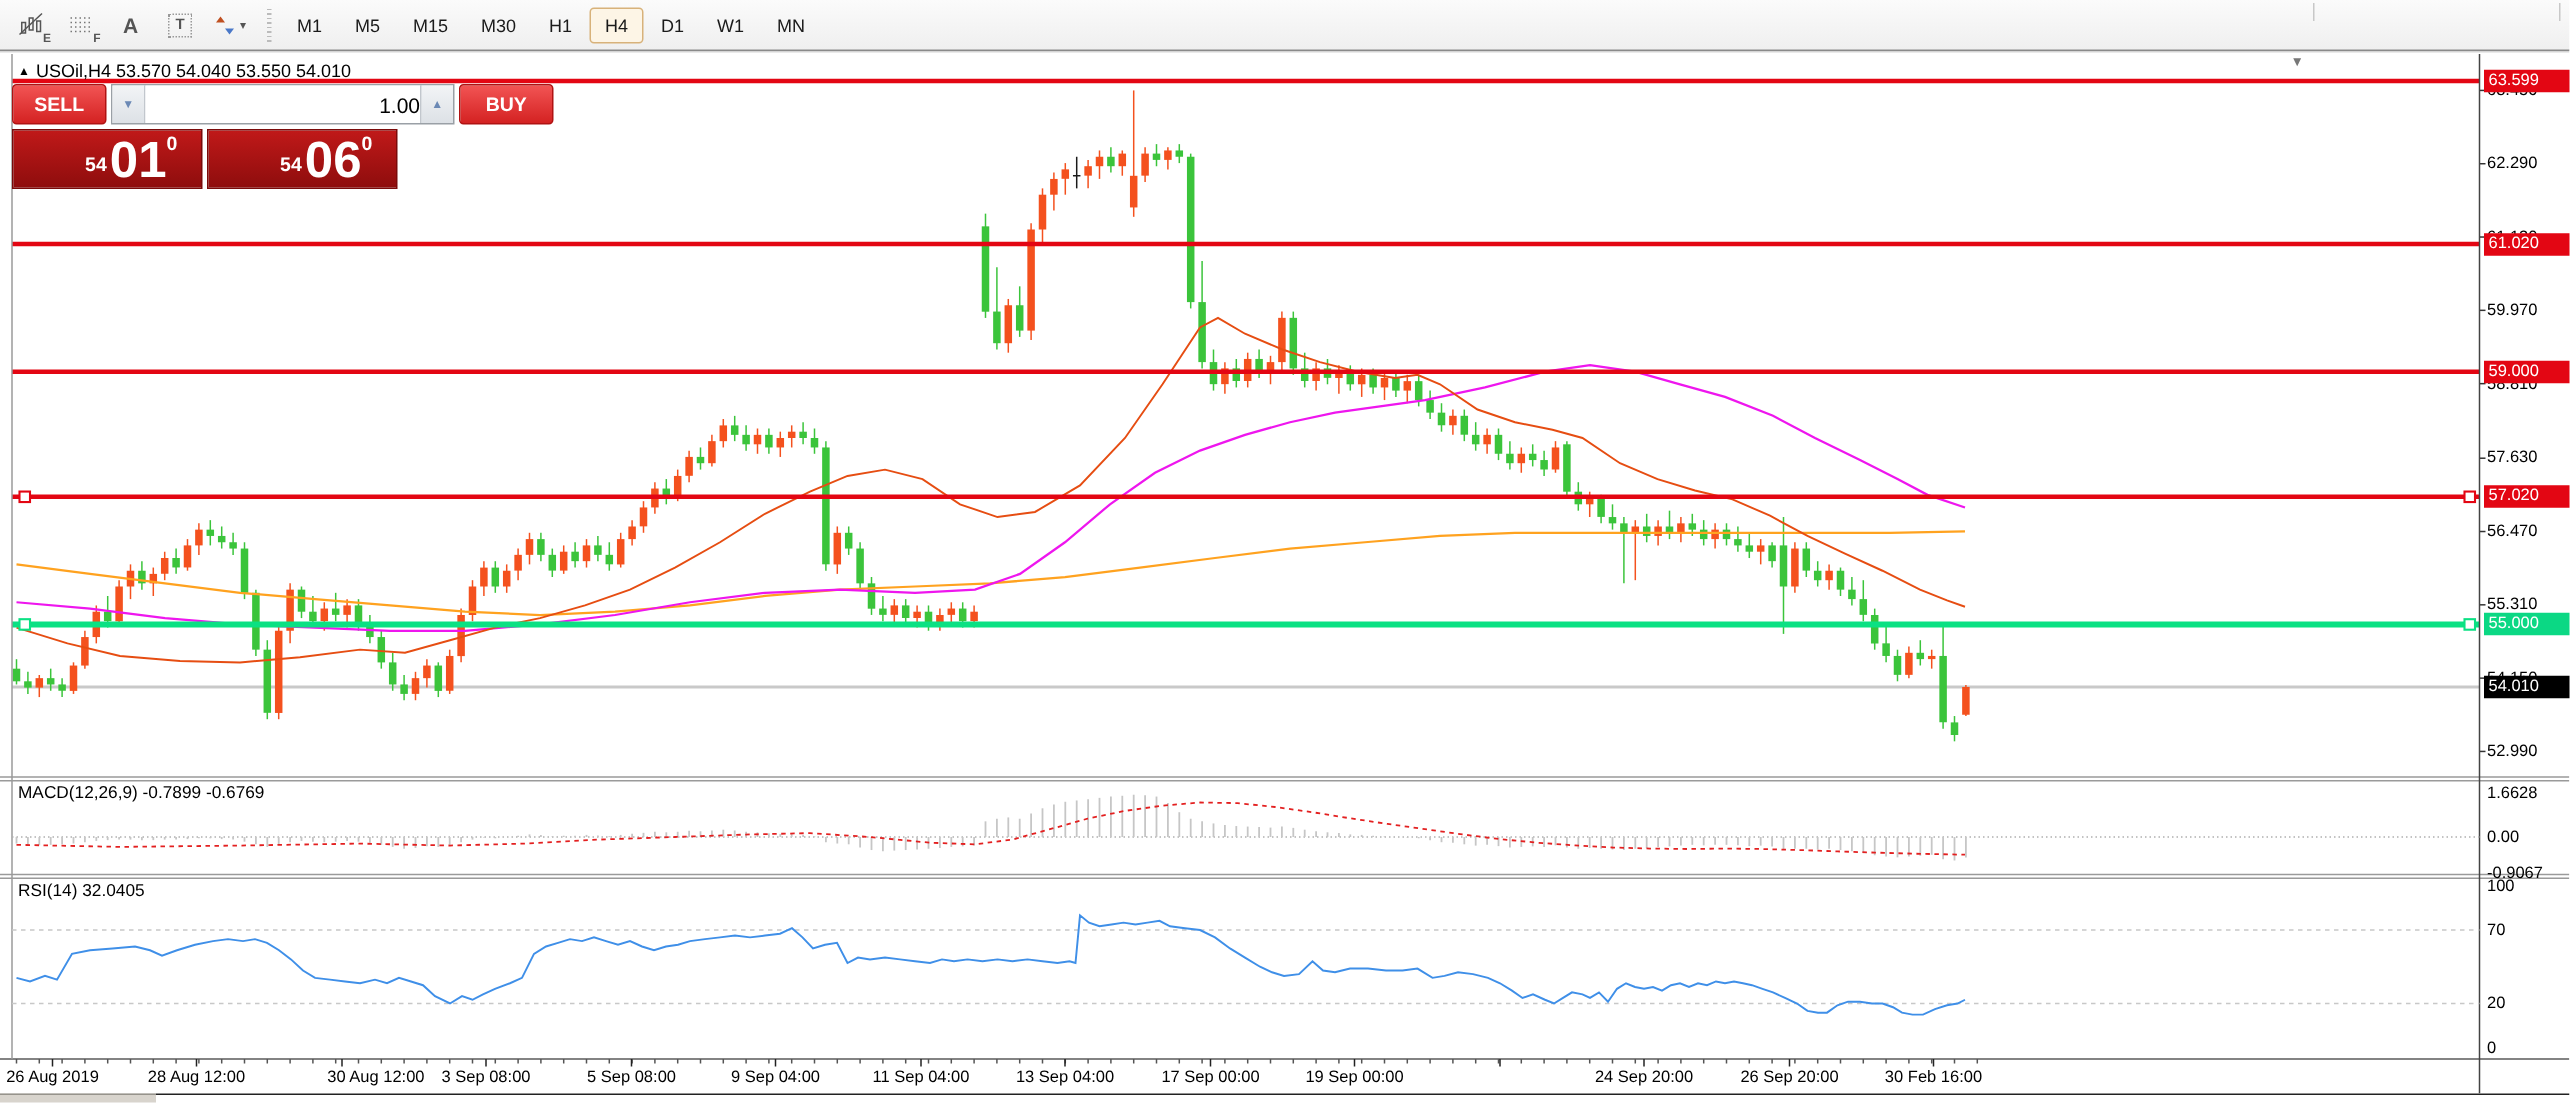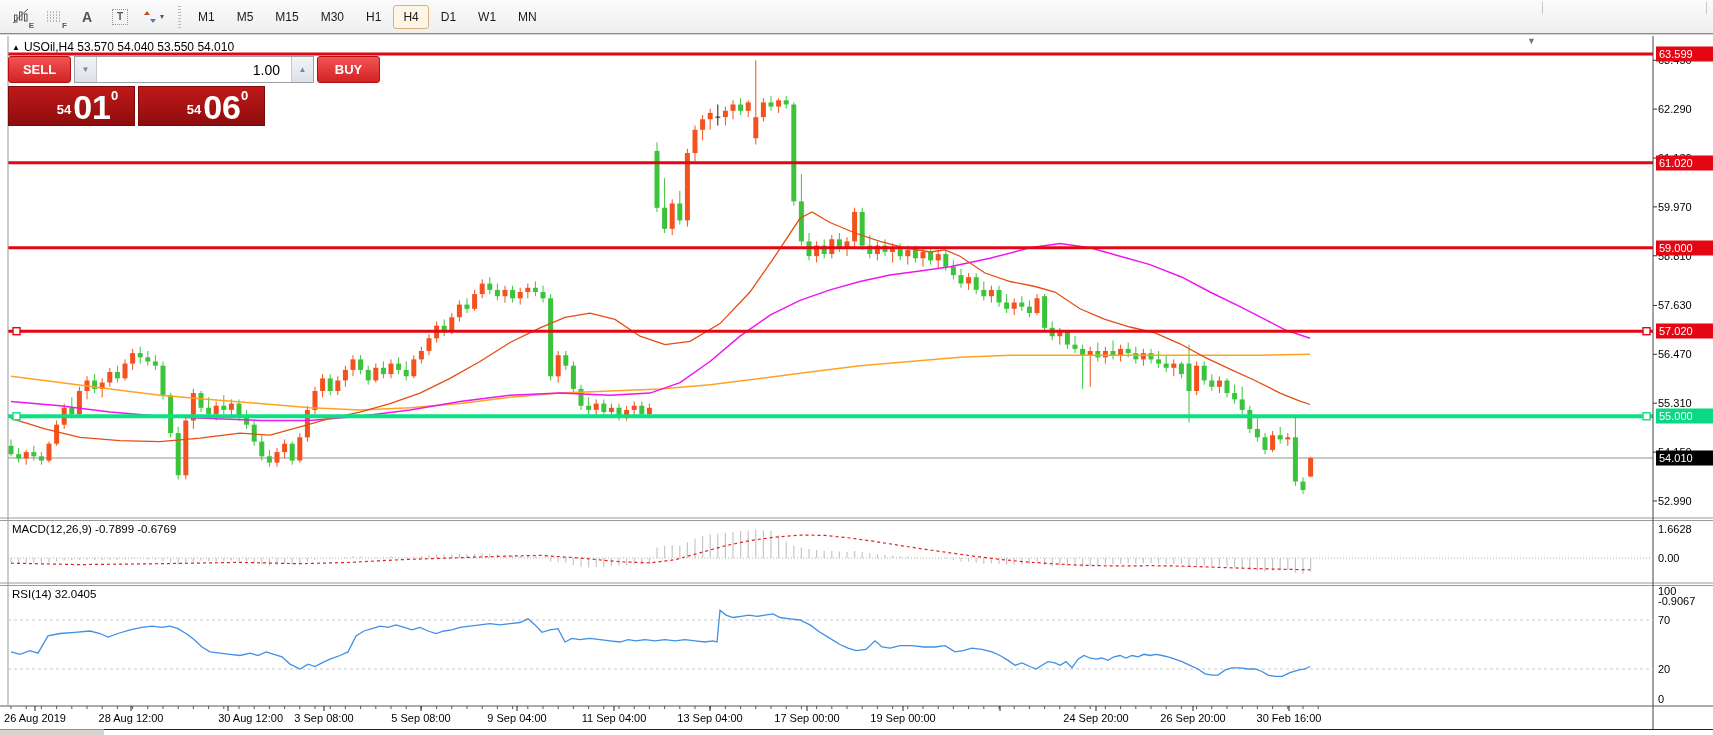--- a/index.html
+++ b/index.html
@@ -42,21 +42,21 @@
   
   #trade-panel{position:absolute;left:8px;top:56px;width:257px;z-index:3;}
   #tp-row1{display:flex;height:27px;}
   .tp-btn{flex:0 0 63px;border:1px solid #b01212;border-radius:3px;color:#fff;font-size:13px;font-weight:bold;
     background:linear-gradient(#f25454,#d42222);display:flex;align-items:center;justify-content:center;}
   #vol-box{flex:1;display:flex;margin:0 3px;border:1px solid #9aa0a6;background:#fff;}
   .spin{width:22px;background:linear-gradient(#f2f4f6,#dde1e6);border:0;color:#6b89b5;font-size:8px;
     display:flex;align-items:center;justify-content:center;}
   .spin.l{border-right:1px solid #c2c7cd;}
   .spin.r{border-left:1px solid #c2c7cd;}
-  #vol-input{flex:1;border:0;outline:none;font-size:14px;text-align:right;padding-right:11px;
+  #vol-input{flex:1;border:0;outline:none;font-size:14px;text-align:right;padding-right:0;
     font-family:"Liberation Sans",sans-serif;color:#000;min-width:0;}
   #tp-tiles{display:flex;margin-top:3px;height:40px;}
   .tile{flex:1;background:linear-gradient(#c01919,#8e0d0d);border:1px solid #7a0a0a;color:#fff;
     display:flex;align-items:flex-end;justify-content:center;padding-bottom:5px;}
   .tile + .tile{margin-left:3px;}
   .tile .pre{font-size:13px;font-weight:bold;margin:0 2px 3px 0;padding-left:32px;}
   .tile .big{font-size:34px;font-weight:bold;line-height:26px;}
   .tile .sup{font-size:13px;font-weight:bold;align-self:flex-start;margin-top:1px;}
 
   
@@ -778,21 +778,21 @@
     <span class="axis-lab" style="top: 452.086px;">54.150</span>
     <span class="axis-lab" style="top: 500.957px;">52.990</span>
     <span class="badge" style="top: 54px; background: rgb(227, 6, 19);">63.599</span>
     <span class="badge" style="top: 162.653px; background: rgb(227, 6, 19);">61.020</span>
     <span class="badge" style="top: 247.756px; background: rgb(227, 6, 19);">59.000</span>
     <span class="badge" style="top: 331.173px; background: rgb(227, 6, 19);">57.020</span>
     <span class="badge" style="top: 416.276px; background: rgb(11, 216, 132);">55.000</span>
     <span class="badge" style="top: 457.985px; background: rgb(0, 0, 0);">54.010</span>
     <span class="axis-lab" style="top: 529.067px;">1.6628</span>
     <span class="axis-lab" style="top: 558px;">0.00</span>
-    <span class="axis-lab" style="top: 601px;">-0.9067</span>
+    <span class="axis-lab" style="top: 582px;">-0.9067</span>
     <span class="axis-lab" style="top: 591px;">100</span>
     <span class="axis-lab" style="top: 620px;">70</span>
     <span class="axis-lab" style="top: 669px;">20</span>
     <span class="axis-lab" style="top: 699px;">0</span>
     <span class="time-lab" style="left: 35px;">26 Aug 2019</span>
     <span class="time-lab" style="left: 131px;">28 Aug 12:00</span>
     <span class="time-lab" style="left: 228px; text-align: right;">30 Aug 12:00</span>
     <span class="time-lab" style="left: 324px;">3 Sep 08:00</span>
     <span class="time-lab" style="left: 421px;">5 Sep 08:00</span>
     <span class="time-lab" style="left: 517px;">9 Sep 04:00</span>

